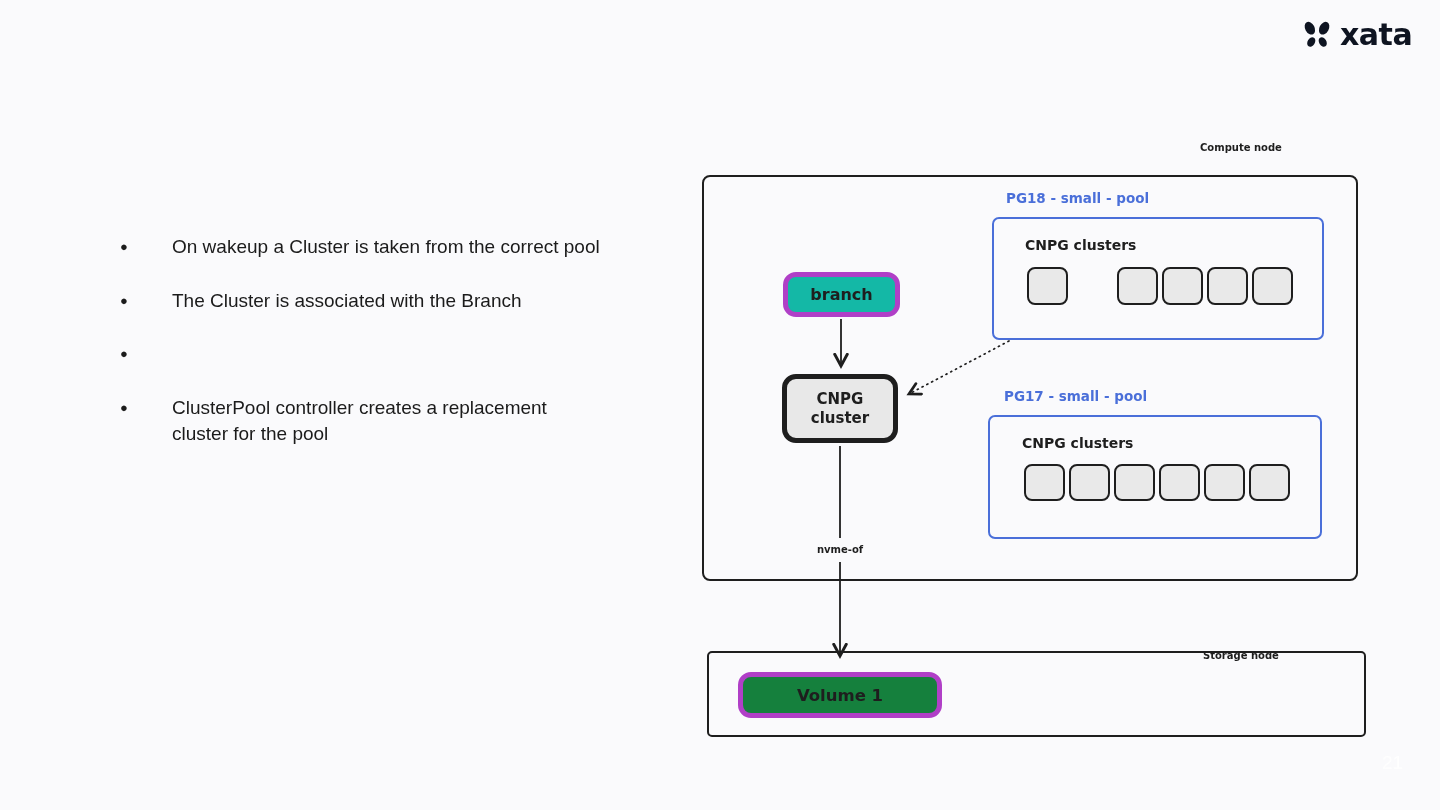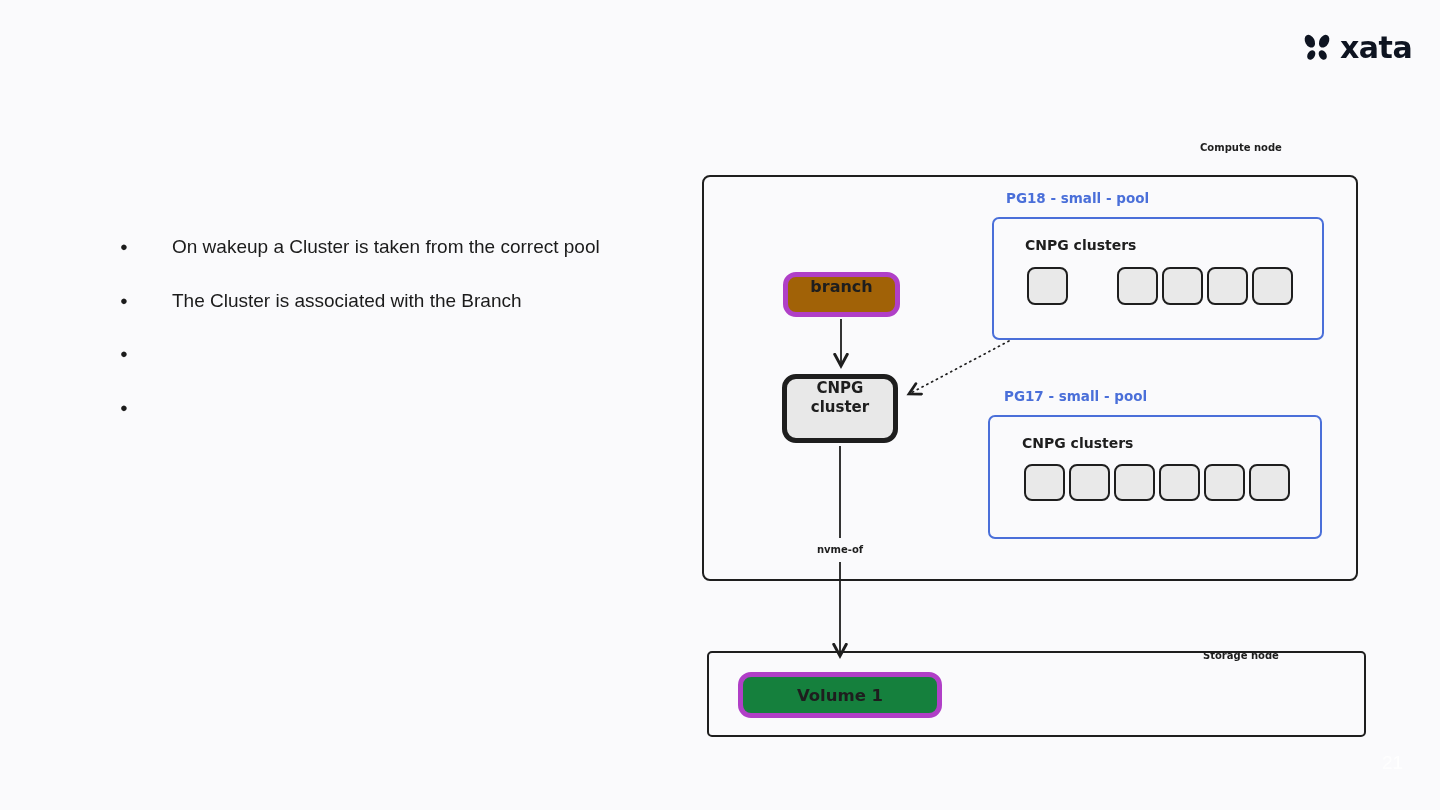--- a/index.html
+++ b/index.html
@@ -12,21 +12,21 @@
   .slide{position:absolute;inset:0;}
 
   
   .title{
     position:absolute;left:74px;top:66px;
     font-family:"DejaVu Sans Mono",monospace;
     font-weight:700;font-size:41px;letter-spacing:-1px;
     color:var(--c-title,#5b4fc9);
   }
   .logo{
-    position:absolute;left:1300px;top:30px;height:36px;
+    position:absolute;left:1300px;top:17px;height:36px;
     display:flex;align-items:center;gap:6px;
   }
   .logo svg{width:34px;height:34px;}
   .logo-text{
     font-family:"DejaVu Sans",sans-serif;
     font-weight:800;font-size:30px;letter-spacing:-0.5px;
     color:var(--c-logo,#0e1421);line-height:34px;
   }
 
   
@@ -54,28 +54,28 @@
   .sq{
     width:41px;height:38px;border:2.6px solid var(--c-ink,#1e1e1e);
     border-radius:8px;background:var(--c-square_fill,#e9e9e9);
     box-sizing:border-box;
   }
   .pg18-squares .sq:first-child{margin-right:45px;}
   .pg17-squares .sq{height:37px;}
 
   .branch-box{
     position:absolute;left:783px;top:272px;width:117px;height:45px;
-    border:5px solid var(--c-purple,#b03fc7);border-radius:13px;background:#a16207;
-    display:flex;justify-content:center;
+    border:5px solid var(--c-purple,#b03fc7);border-radius:13px;background:#14b8a6;
+    display:flex;align-items:center;justify-content:center;
     font-size:16px;box-sizing:border-box;
   }
   .cnpg-box{
     position:absolute;left:782px;top:374px;width:116px;height:69px;
     border:5px solid var(--c-ink,#1e1e1e);border-radius:14px;background:#e8e8e8;
-    display:flex;flex-direction:column;align-items:center;justify-content:flex-start;
+    display:flex;flex-direction:column;align-items:center;justify-content:center;
     font-size:15px;line-height:19px;box-sizing:border-box;
   }
   .volume-box{
     position:absolute;left:738px;top:672px;width:204px;height:46px;
     border:5.5px solid var(--c-purple,#b03fc7);border-radius:13px;background:#15803d;
     display:flex;align-items:center;justify-content:center;
     font-size:16.5px;box-sizing:border-box;
   }
   .nvme-label{
     position:absolute;left:840px;top:544px;transform:translateX(-50%);
@@ -113,20 +113,21 @@
     </li>
     <li>
       <span class="dot">●</span>
       <span>The Cluster is associated with the Branch</span>
     </li>
     <li>
       <span class="dot">●</span>
     </li>
     <li>
       <span class="dot">●</span>
+      <span>ClusterPool controller creates a replacement cluster for the pool</span>
     </li>
   </ul>
 
   <div class="small-label hand" style="left:1200px;top:142px;">Compute node</div>
   <div class="node-box" style="left:702px;top:175px;width:652px;height:402px;"></div>
 
   <div class="pool-label hand" style="left:997px;top:190px;color:var(--c-pool_blue);">PG18 - small - pool</div>
   <div class="pool-box" style="left:992px;top:217px;width:328px;height:119px;"></div>
   <div class="clusters-label hand" style="left:1025px;top:237px;">CNPG clusters</div>
   <div class="squares pg18-squares" style="left:1027px;top:267px;">

